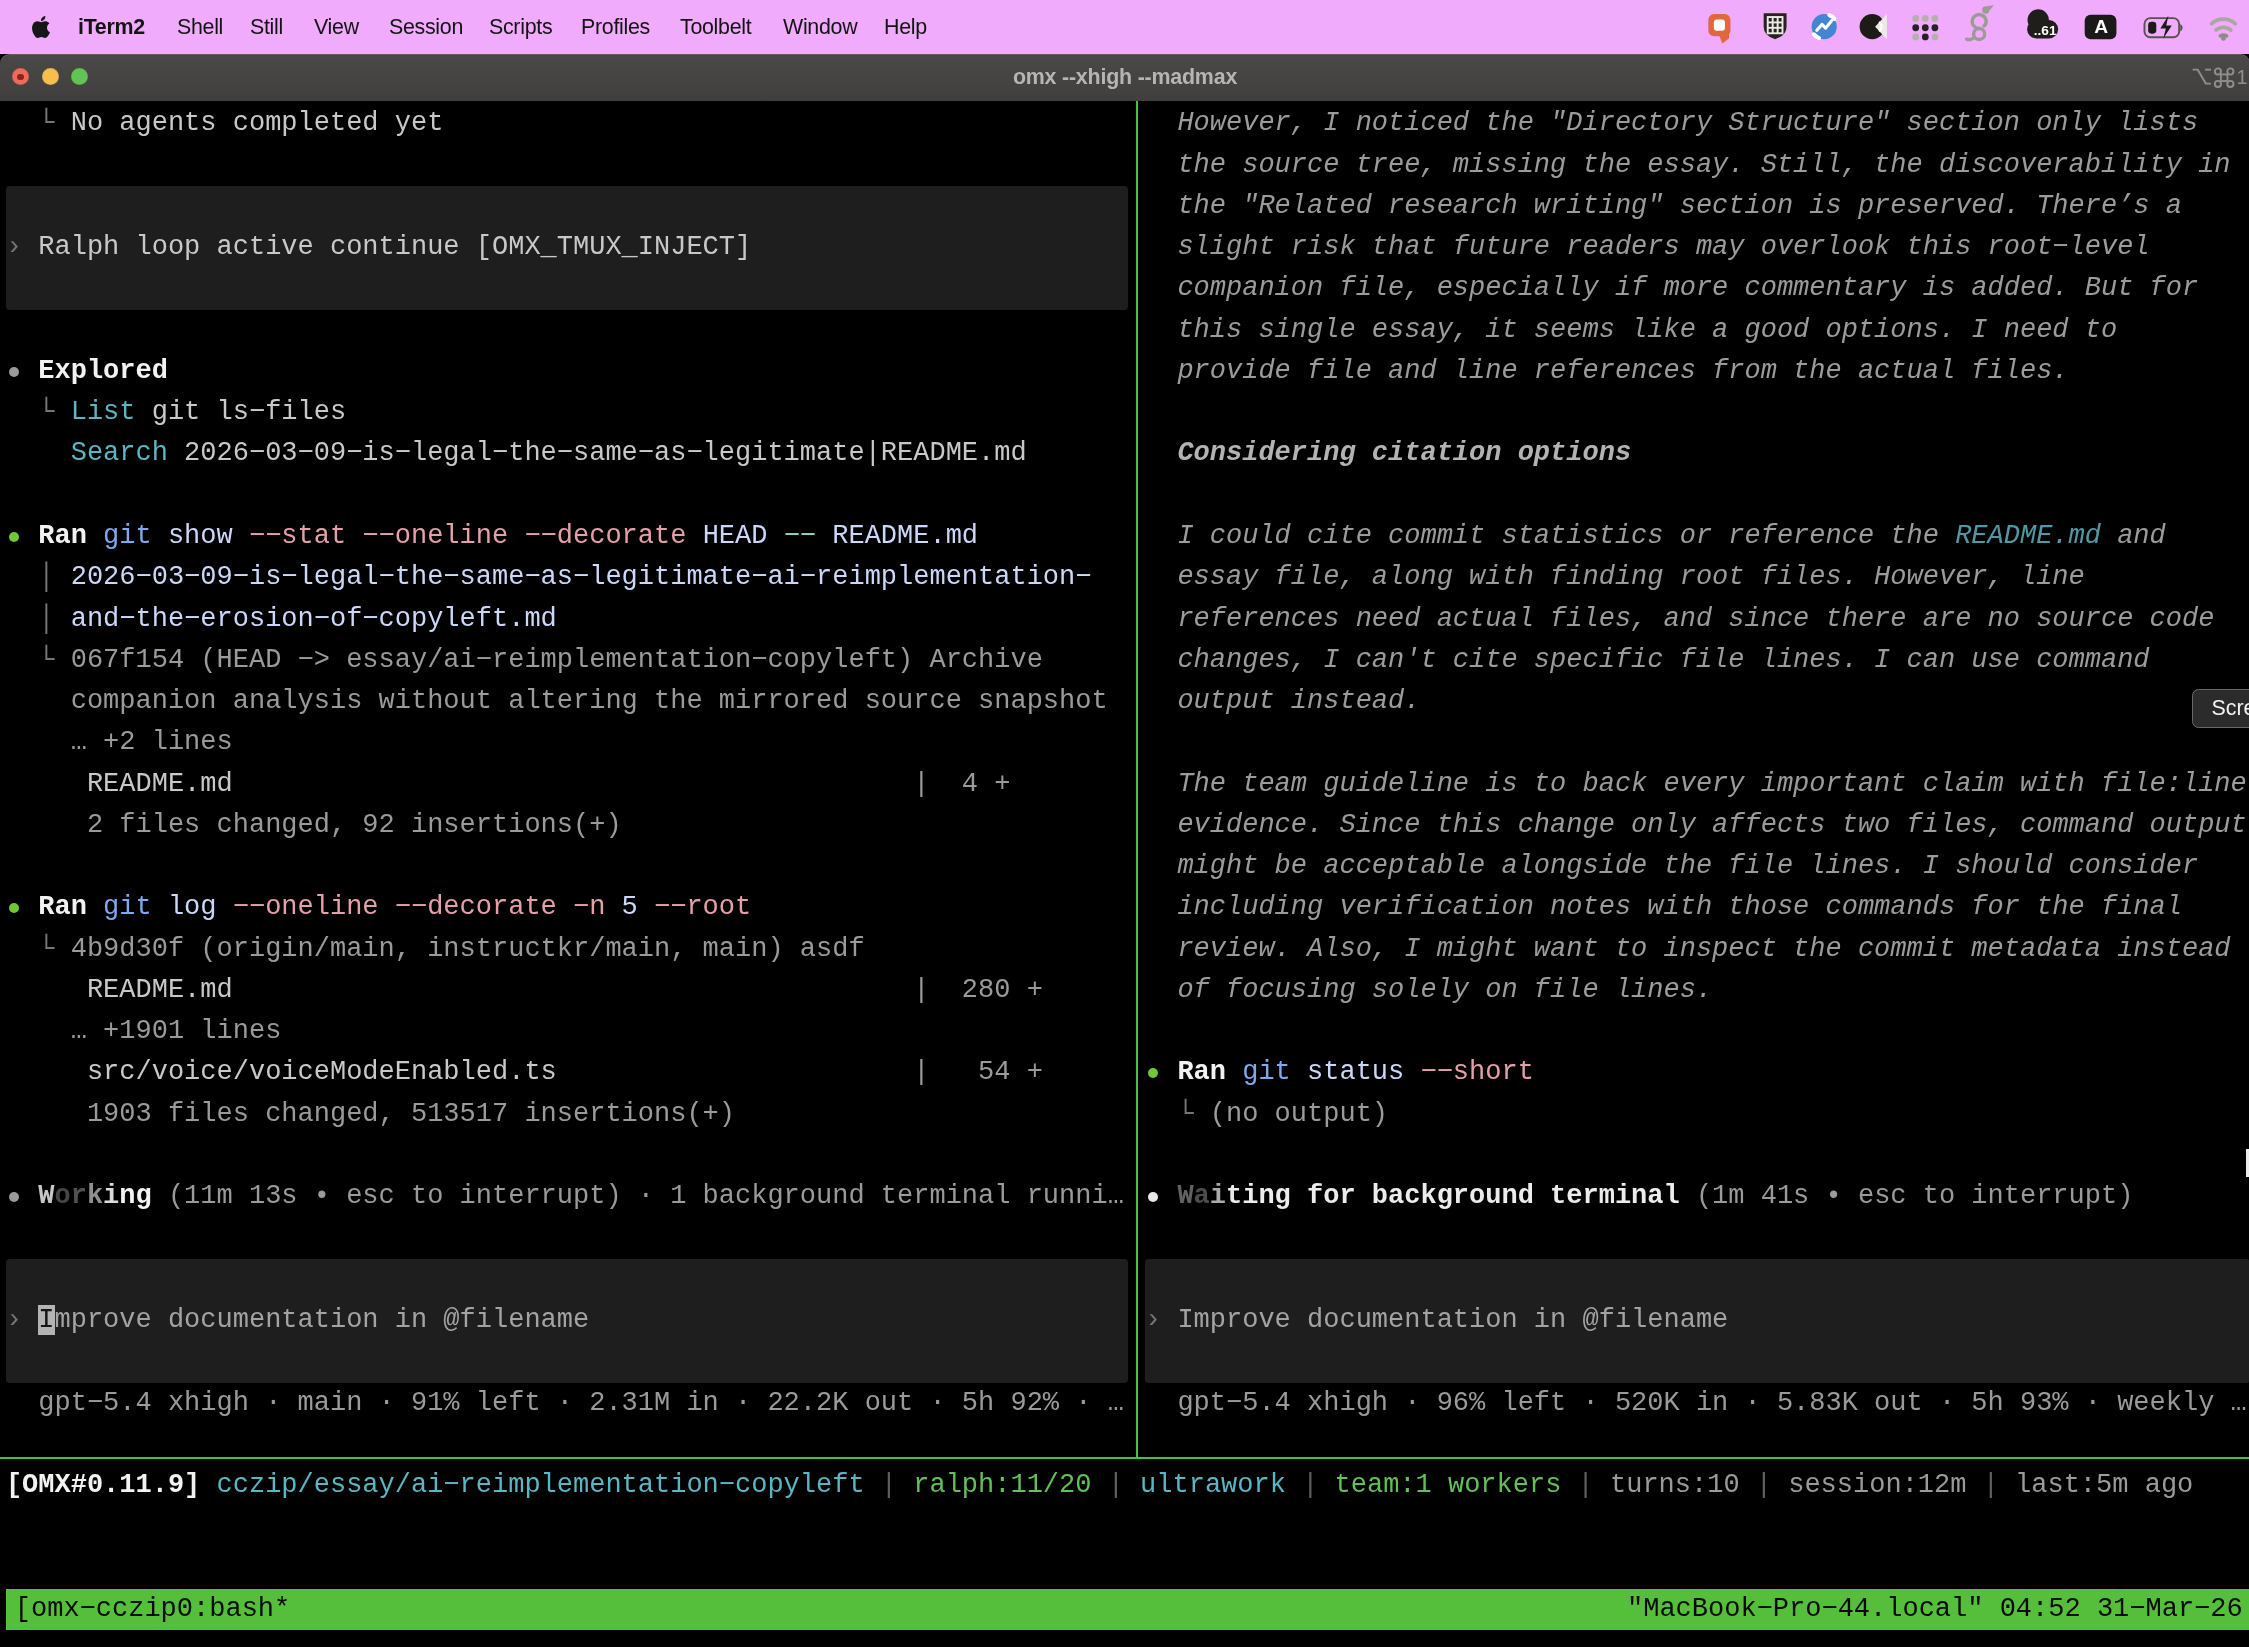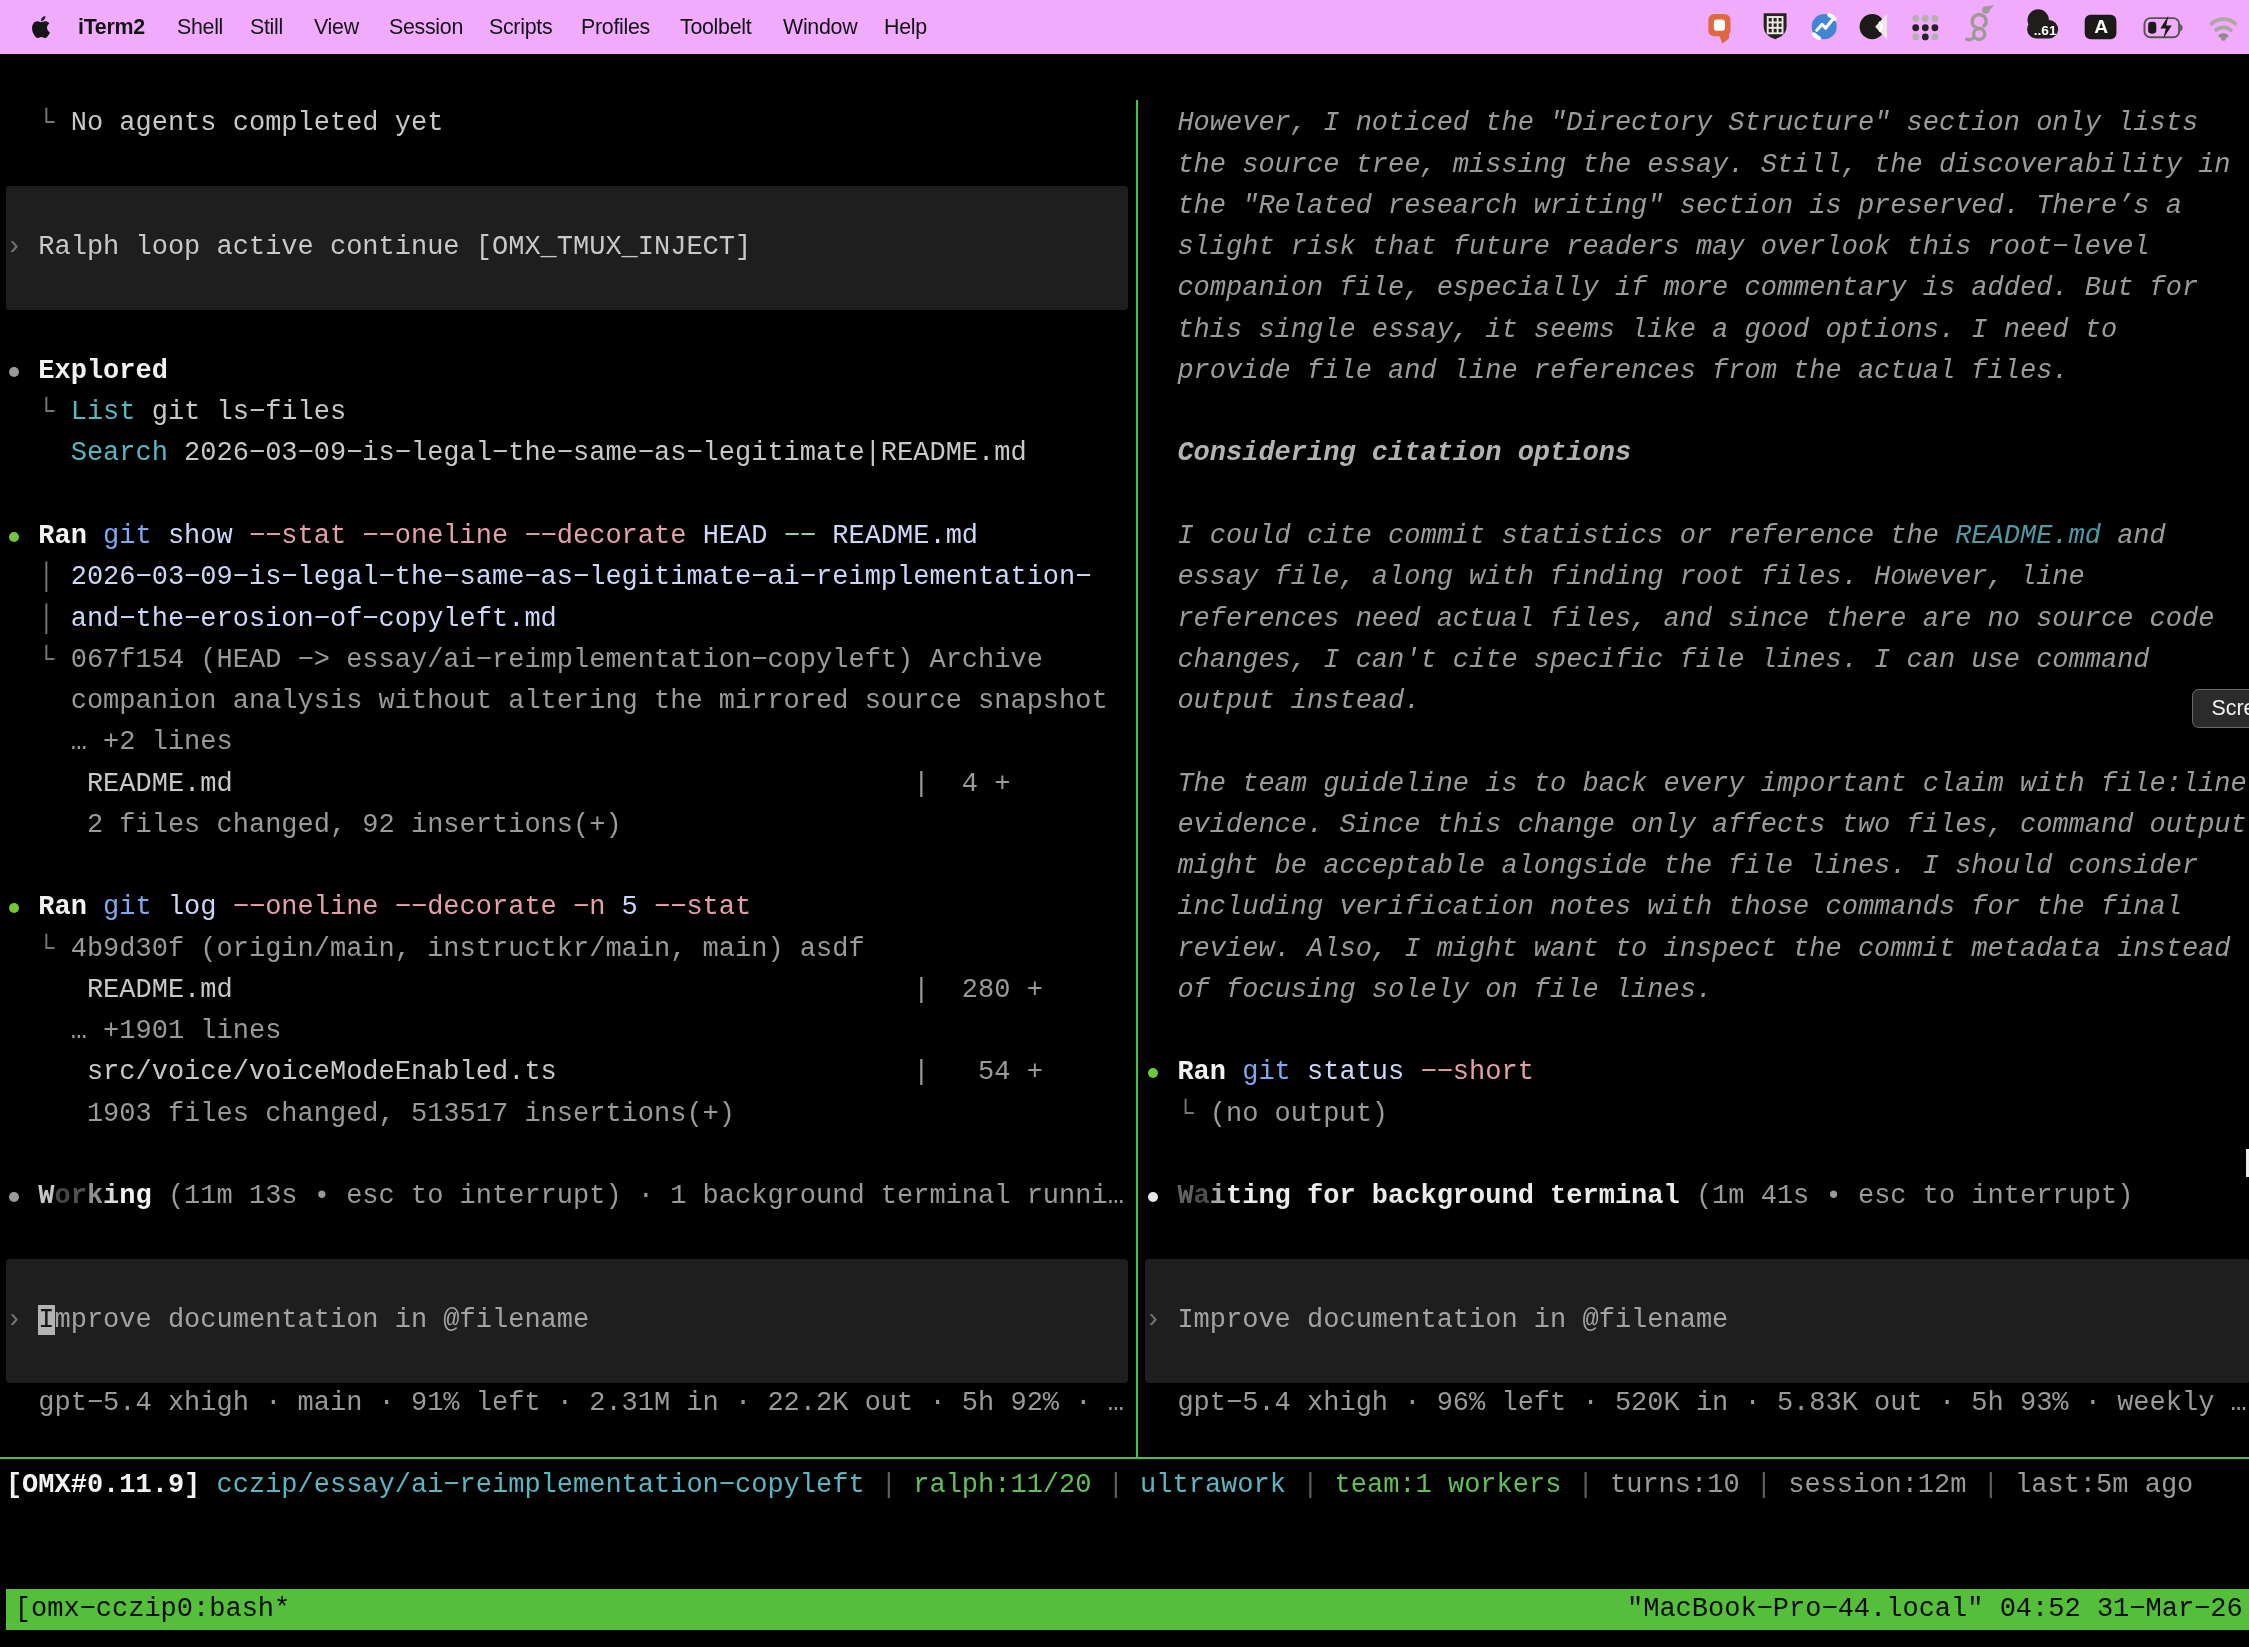--- a/index.html
+++ b/index.html
@@ -59,21 +59,21 @@
 <div class="r" style="left:5.9px;top:392px">  <span class="d">└</span> <span class="c">List</span> git ls−files</div>
 <div class="r" style="left:5.9px;top:433px">    <span class="c">Search</span> 2026−03−09−is−legal−the−same−as−legitimate|README.md</div>
 <div class="r" style="left:5.9px;top:516px">  <span class="w">Ran</span> <span class="bl">git</span> <span class="lv">show</span> <span class="pk">−−stat −−oneline −−decorate</span> <span class="lv">HEAD</span> <span class="mt">−−</span> <span class="lv">README.md</span></div>
 <div class="r" style="left:5.9px;top:557px">  <span class="d">│</span> <span class="lv">2026−03−09−is−legal−the−same−as−legitimate−ai−reimplementation−</span></div>
 <div class="r" style="left:5.9px;top:599px">  <span class="d">│</span> <span class="lv">and−the−erosion−of−copyleft.md</span></div>
 <div class="r" style="left:5.9px;top:640px">  <span class="d">└</span> <span class="g">067f154 (HEAD −&gt; essay/ai−reimplementation−copyleft) Archive</span></div>
 <div class="r" style="left:5.9px;top:681px">    <span class="g">companion analysis without altering the mirrored source snapshot</span></div>
 <div class="r" style="left:5.9px;top:722px">    <span class="g">… +2 lines</span></div>
 <div class="r" style="left:5.9px;top:764px">     README.md                                          <span class="g">|  4 +</span></div>
 <div class="r" style="left:5.9px;top:805px">     <span class="g">2 files changed, 92 insertions(+)</span></div>
-<div class="r" style="left:5.9px;top:887px">  <span class="w">Ran</span> <span class="bl">git</span> <span class="lv">log</span> <span class="pk">−−oneline −−decorate −n</span> <span class="lv">5</span> <span class="pk">−−stat</span></div>
+<div class="r" style="left:5.9px;top:887px">  <span class="w">Ran</span> <span class="bl">git</span> <span class="lv">log</span> <span class="pk">−−oneline −−decorate −n</span> <span class="lv">5</span> <span class="pk">−−root</span></div>
 <div class="r" style="left:5.9px;top:929px">  <span class="d">└</span> <span class="g">4b9d30f (origin/main, instructkr/main, main) asdf</span></div>
 <div class="r" style="left:5.9px;top:970px">     README.md                                          <span class="g">|  280 +</span></div>
 <div class="r" style="left:5.9px;top:1011px">    <span class="g">… +1901 lines</span></div>
 <div class="r" style="left:5.9px;top:1052px">     src/voice/voiceModeEnabled.ts                      <span class="g">|   54 +</span></div>
 <div class="r" style="left:5.9px;top:1094px">     <span class="g">1903 files changed, 513517 insertions(+)</span></div>
 <div class="r" style="left:5.9px;top:1176px">  <b style="color:#c6c6c6">W</b><b style="color:#464646">o</b><b style="color:#515151">r</b><b style="color:#8f8f8f">k</b><b style="color:#dadada">i</b><b style="color:#f2f2f2">ng</b><span class="g"> (11m 13s • esc to interrupt) · 1 background terminal runni…</span></div>
 <div class="r" style="left:5.9px;top:1300px"><span class="d">›</span> <span class="cur">I</span><span class="pg">mprove documentation in @filename</span></div>
 <div class="r" style="left:5.9px;top:1383px">  <span class="g">gpt−5.4 xhigh · main · 91% left · 2.31M in · 22.2K out · 5h 92% · …</span></div>
 <div class="r it" style="left:1145px;top:103px">  However, I noticed the "Directory Structure" section only lists</div>
 <div class="r it" style="left:1145px;top:145px">  the source tree, missing the essay. Still, the discoverability in</div>
@@ -100,20 +100,39 @@
 <div class="r" style="left:1145px;top:1300px"><span class="d">›</span> <span class="pg">Improve documentation in @filename</span></div>
 <div class="r" style="left:1145px;top:1383px">  <span class="g">gpt−5.4 xhigh · 96% left · 520K in · 5.83K out · 5h 93% · weekly …</span></div>
 <div class="r" style="left:5.9px;top:1465px"><span class="w">[OMX#0.11.9]</span> <span class="c">cczip/essay/ai−reimplementation−copyleft</span> <span class="p2">|</span> <span class="gn">ralph:11/20</span> <span class="p2">|</span> <span class="c">ultrawork</span> <span class="p2">|</span> <span class="gn">team:1 workers</span> <span class="p2">|</span> <span class="g">turns:10</span> <span class="p2">|</span> <span class="g">session:12m</span> <span class="p2">|</span> <span class="g">last:5m ago</span></div>
   <div id="vdiv"></div>
   <div id="hdiv"></div>
   <div id="tmuxbar"></div>
   <div class="tx" style="left:14.8px;top:1589px">[omx−cczip0:bash*</div>
   <div class="tx" style="left:1627px;top:1589px">"MacBook−Pro−44.local" 04:52 31−Mar−26</div>
   <div style="position:absolute;left:2246px;top:1149px;width:4.4px;height:28px;background:#ededed"></div>
   <div id="tip">Scre</div>
+  <div id="titlebar">
+    <div class="tl" style="left:11.8px;background:#ec6a5e;box-shadow:inset 0 0 0 0.7px rgba(0,0,0,.12)"></div>
+    <div style="position:absolute;left:17px;top:19.6px;width:6.6px;height:6.6px;border-radius:50%;background:#8e2217"></div>
+    <div class="tl" style="left:42px;background:#f5bf4f;box-shadow:inset 0 0 0 0.7px rgba(0,0,0,.12)"></div>
+    <div class="tl" style="left:71px;background:#62c455;box-shadow:inset 0 0 0 0.7px rgba(0,0,0,.12)"></div>
+    <div id="title">omx --xhigh --madmax</div>
+    <svg style="position:absolute;left:2191px;top:11.8px" width="56" height="22" viewBox="0 0 76 30">
+<g stroke="#8f8e8c" stroke-width="2.6" fill="none">
+<path d="M2 5 h7 l11 19 h7"></path>
+          <path d="M19 5 h8"></path>
+<circle cx="36.5" cy="7.5" r="4.2"></circle>
+          <circle cx="53.5" cy="7.5" r="4.2"></circle>
+<circle cx="36.5" cy="24.5" r="4.2"></circle>
+          <circle cx="53.5" cy="24.5" r="4.2"></circle>
+<rect x="40.5" y="11.5" width="9" height="9"></rect>
+</g>
+<text x="62" y="25" font-family="Liberation Sans, sans-serif" font-size="27" fill="#8f8e8c">1</text>
+</svg>
+  </div>
   <div id="menubar">
     <svg style="position:absolute;left:29.5px;top:16px" width="22" height="22" viewBox="0 0 24 24">
 <path fill="#161616" d="M12.152 6.896c-.948 0-2.415-1.078-3.96-1.04-2.04.027-3.91 1.183-4.961 3.014-2.117 3.675-.546 9.103 1.519 12.09 1.013 1.454 2.208 3.09 3.792 3.039 1.52-.065 2.09-.987 3.935-.987 1.831 0 2.35.987 3.96.948 1.637-.026 2.676-1.48 3.676-2.948 1.156-1.688 1.636-3.325 1.662-3.415-.039-.013-3.182-1.221-3.22-4.857-.026-3.04 2.48-4.494 2.597-4.559-1.429-2.09-3.623-2.324-4.39-2.376-2-.156-3.675 1.09-4.61 1.09zM15.53 3.83c.843-1.012 1.4-2.427 1.245-3.83-1.207.052-2.662.805-3.532 1.818-.78.896-1.454 2.338-1.273 3.714 1.338.104 2.715-.688 3.559-1.701"></path>
 </svg>
     <div class="mi" style="left:78px;font-weight:700">iTerm2</div>
       <div class="mi" style="left:177px;font-weight:400">Shell</div>
       <div class="mi" style="left:250px;font-weight:400">Still</div>
       <div class="mi" style="left:314px;font-weight:400">View</div>
       <div class="mi" style="left:389px;font-weight:400">Session</div>
       <div class="mi" style="left:489px;font-weight:400">Scripts</div>

